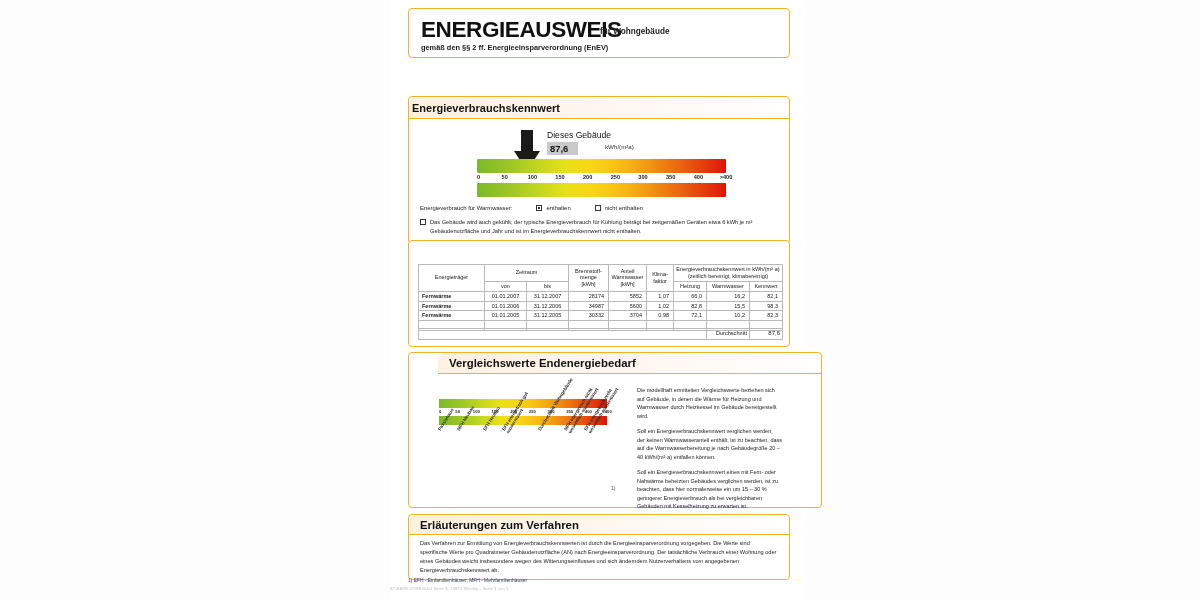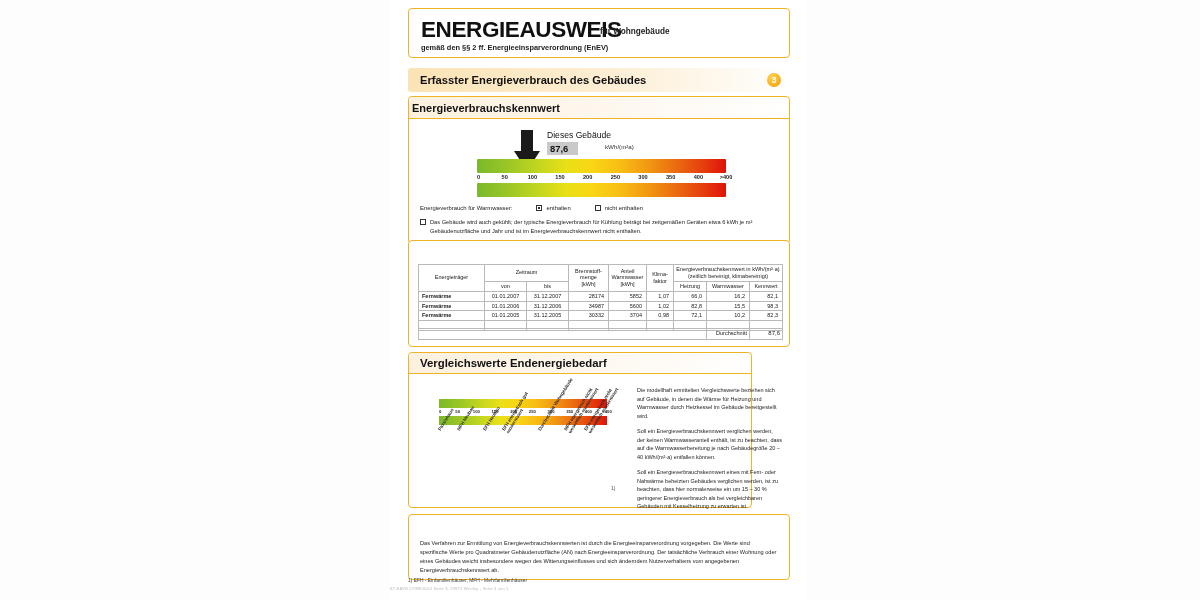--- a/index.html
+++ b/index.html
@@ -166,21 +166,21 @@
   table.vt td.lbl{text-align:left;padding-left:3px;font-weight:bold;}
   .hdr-tall{height:19px;}
   .avg-row td{border:none;}
   .avg-lab{text-align:right;font-size:5.6px;padding-right:5px;}
   .avg-box{
     border:0.7px solid #b9b9b9 !important;
     text-align:right;font-weight:bold;font-size:6px;padding-right:4px;
   }
 
   
-  #vergleichBox{left:18px;top:352px;width:344px;height:156px;}
+  #vergleichBox{left:18px;top:352px;width:414px;height:156px;padding-left:29px;}
   #vergleichBox>.frame-hdr{height:21px;padding-left:11px;font-size:11.4px;}
 
   .scale2{position:absolute;left:30px;top:46px;width:168px;height:26px;}
   .scale2 .band{position:absolute;left:0;width:100%;height:9px;
     background:linear-gradient(to right,
       #7ab929 0%, #9cc726 13%, #c3d71f 25%, #e8e018 36%,
       #f9d616 46%, #f7bf14 57%, #f29b12 68%, #ec6f10 79%,
       #e5420d 90%, #de1409 100%);}
   .scale2 .band.top{top:0;}
   .scale2 .band.bot{top:17px;}
@@ -235,24 +235,20 @@
   <div class="gutter-r"></div>
 
   <div class="sheet">
 
     <div class="frame" id="titleBox">
       <div class="title-main">ENERGIEAUSWEIS</div>
       <div class="title-sub">für Wohngebäude</div>
       <div class="title-law">gemäß den §§ 2 ff. Energieeinsparverordnung (EnEV)</div>
     </div>
 
-    <div id="sectionBar">
-      <div class="sec-title">Erfasster Energieverbrauch des Gebäudes</div>
-      <div class="badge">3</div>
-    </div>
 
     <div class="frame" id="kennwertBox">
       <div class="frame-hdr">Energieverbrauchskennwert</div>
 
       <div class="arrow-wrap">
         <div class="arrow-stem"></div>
         <div class="arrow-head"></div>
       </div>
       <div class="bld-label">Dieses Gebäude</div>
       <div class="bld-val">87,6</div>
@@ -448,19 +444,20 @@
       <div class="tiny-mark">1)</div>
 
       <div class="vtext" id="vtext">
           <p>Die modellhaft ermittelten Vergleichswerte beziehen sich auf Gebäude, in denen die Wärme für Heizung und Warmwasser durch Heizkessel im Gebäude bereitgestellt wird.</p>
           <p>Soll ein Energieverbrauchskennwert verglichen werden, der keinen Warmwasseranteil enthält, ist zu beachten, dass auf die Warmwasserbereitung je nach Gebäudegröße 20 – 40 kWh/(m²·a) entfallen können.</p>
           <p>Soll ein Energieverbrauchskennwert eines mit Fern- oder Nahwärme beheizten Gebäudes verglichen werden, ist zu beachten, dass hier normalerweise ein um 15 – 30 % geringerer Energieverbrauch als bei vergleichbaren Gebäuden mit Kesselheizung zu erwarten ist.</p>
         </div>
     </div>
 
     <div class="frame" id="erlBox">
+      <div class="frame-hdr">Erläuterungen zum Verfahren</div>
       <div class="erl-text">Das Verfahren zur Ermittlung von Energieverbrauchskennwerten ist durch die Energieeinsparverordnung vorgegeben. Die Werte sind spezifische Werte pro Quadratmeter Gebäudenutzfläche (AN) nach Energieeinsparverordnung. Der tatsächliche Verbrauch einer Wohnung oder eines Gebäudes weicht insbesondere wegen des Witterungseinflusses und sich änderndem Nutzerverhaltens vom angegebenen Energieverbrauchskennwert ab.</div>
     </div>
 
     <div class="footnote">1) EFH - Einfamilienhäuser, MFH - Mehrfamilienhäuser</div>
     <div class="footer-strip">ET-EAVB 07/RE/0001 Seite 3, 29872 Wertley - Seite 3 von 5</div>
   </div>
 </div>
 
 </body></html>

